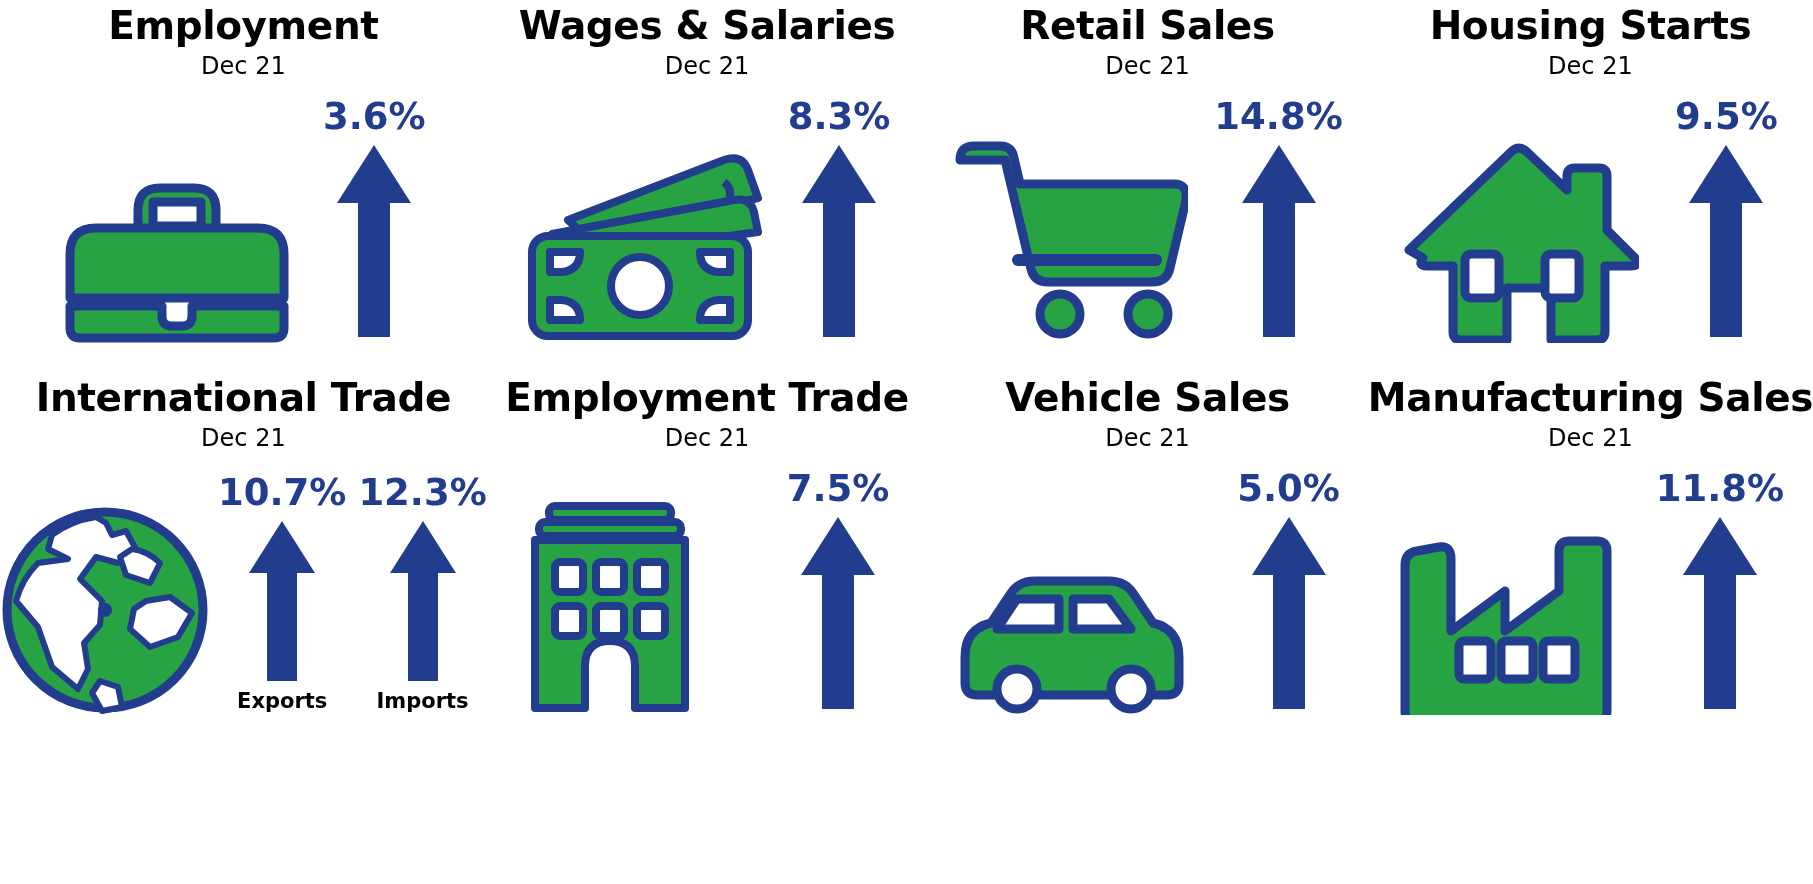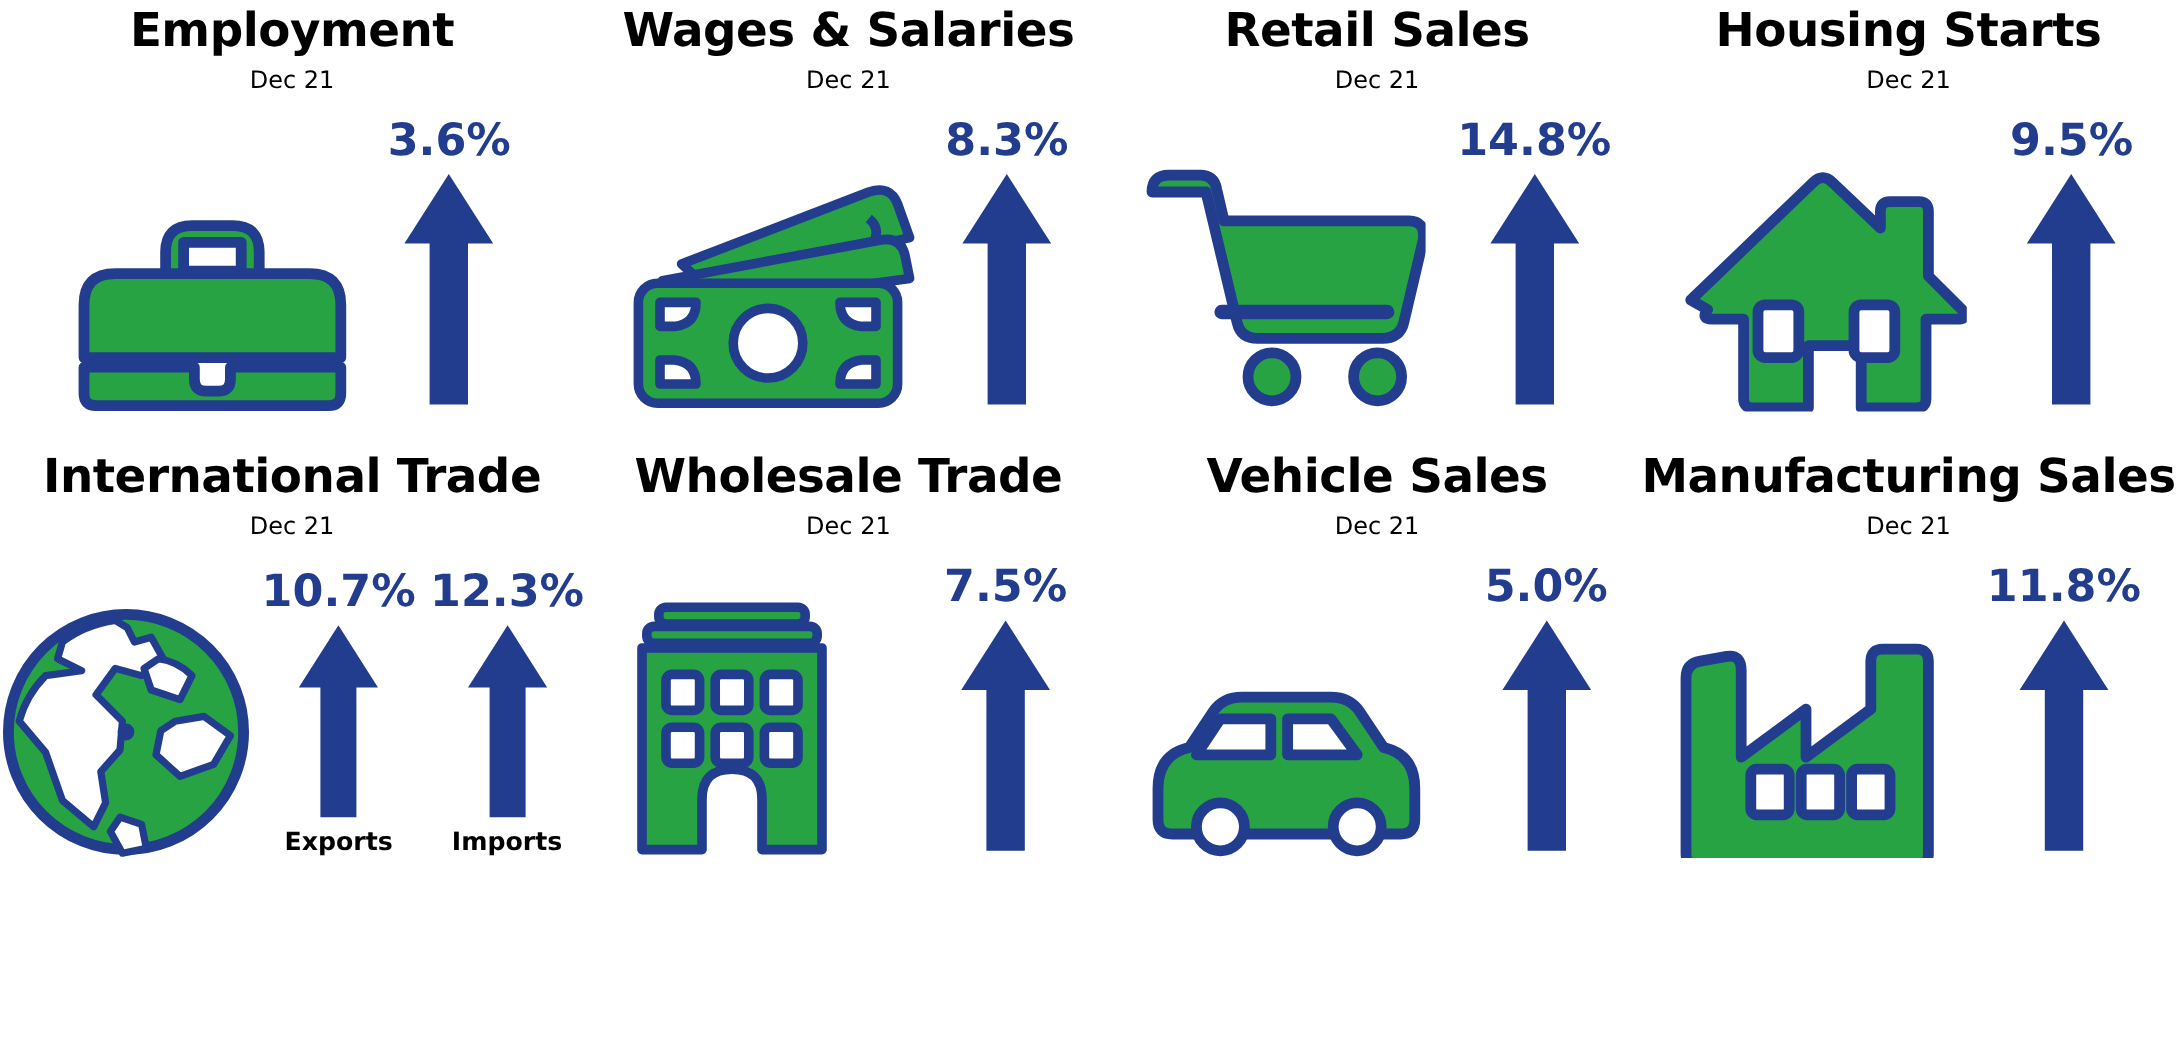--- a/index.html
+++ b/index.html
@@ -38,21 +38,21 @@
     font-weight: 700;
     font-size: 39px;
     line-height: 44px;
     color: #000000;
     letter-spacing: -0.4px;
     white-space: nowrap;
   }
   .panel-period {
     font-family: "DejaVu Sans", "Liberation Sans", sans-serif;
     font-weight: 400;
-    font-size: 20px;
+    font-size: 24px;
     line-height: 34px;
     color: #000000;
     margin-top: 1px;
   }
   .panel-body {
     position: relative;
     display: flex;
     flex-direction: row;
     align-items: flex-end;
     justify-content: center;
@@ -264,21 +264,21 @@
             <path d="M35 4 L68 56 L50 56 L50 164 L20 164 L20 56 L2 56 Z" fill="#223C8E"></path>
           </svg>
           <div class="stat-caption">Imports</div>
         </div>
       </div>
     </div>
   </div>
 
   <div class="panel row2 r2c2">
     <div class="panel-head">
-      <div class="panel-title">Wholesale Trade</div>
+      <div class="panel-title">Employment Trade</div>
       <div class="panel-period">Dec 21</div>
     </div>
     <div class="panel-body">
       <div class="icon-box">
         <svg width="170" height="215" viewBox="0 0 170 215">
           <g fill="#27A344" stroke="#223C8E" stroke-width="8" stroke-linejoin="round">
             <rect x="24" y="6" width="122" height="14" rx="6"></rect>
             <rect x="14" y="22" width="142" height="14" rx="6"></rect>
             <path d="M10 40 h150 v168 h-50 v-42 q0-25 -25-25 q-25 0 -25 25 v42 h-50 z"></path>
             <rect x="30" y="62" width="28" height="30" rx="5" fill="#ffffff"></rect>

